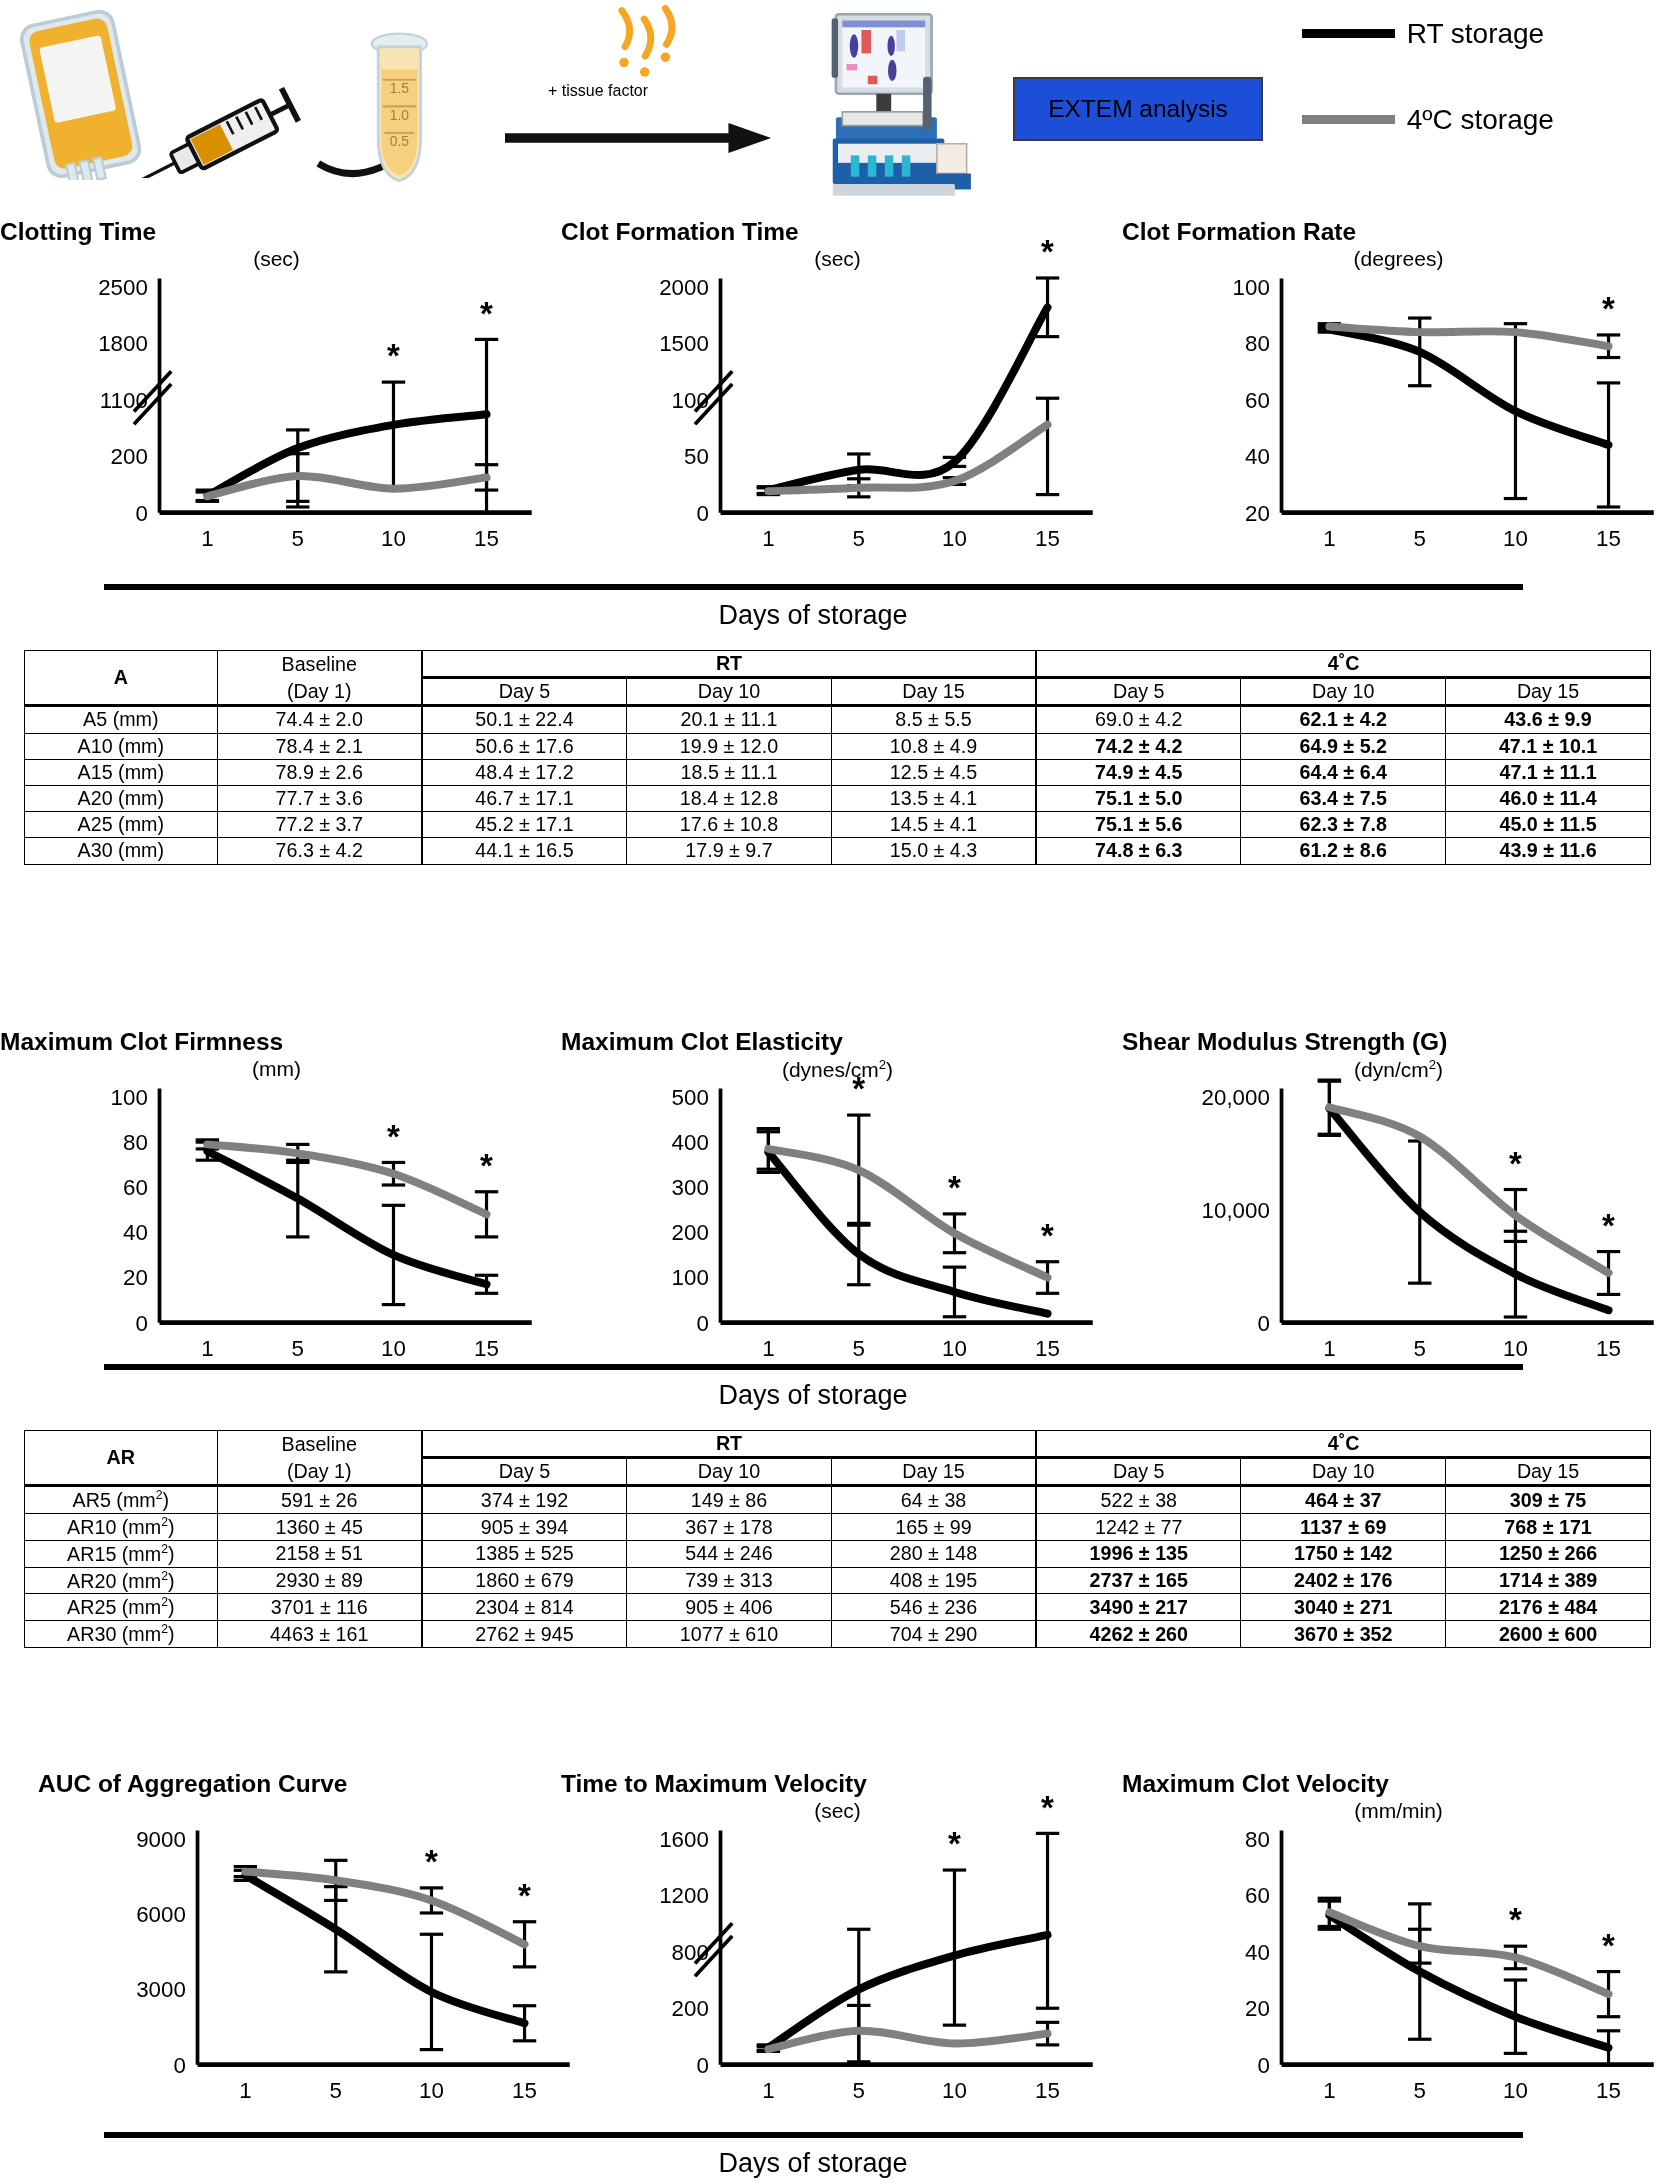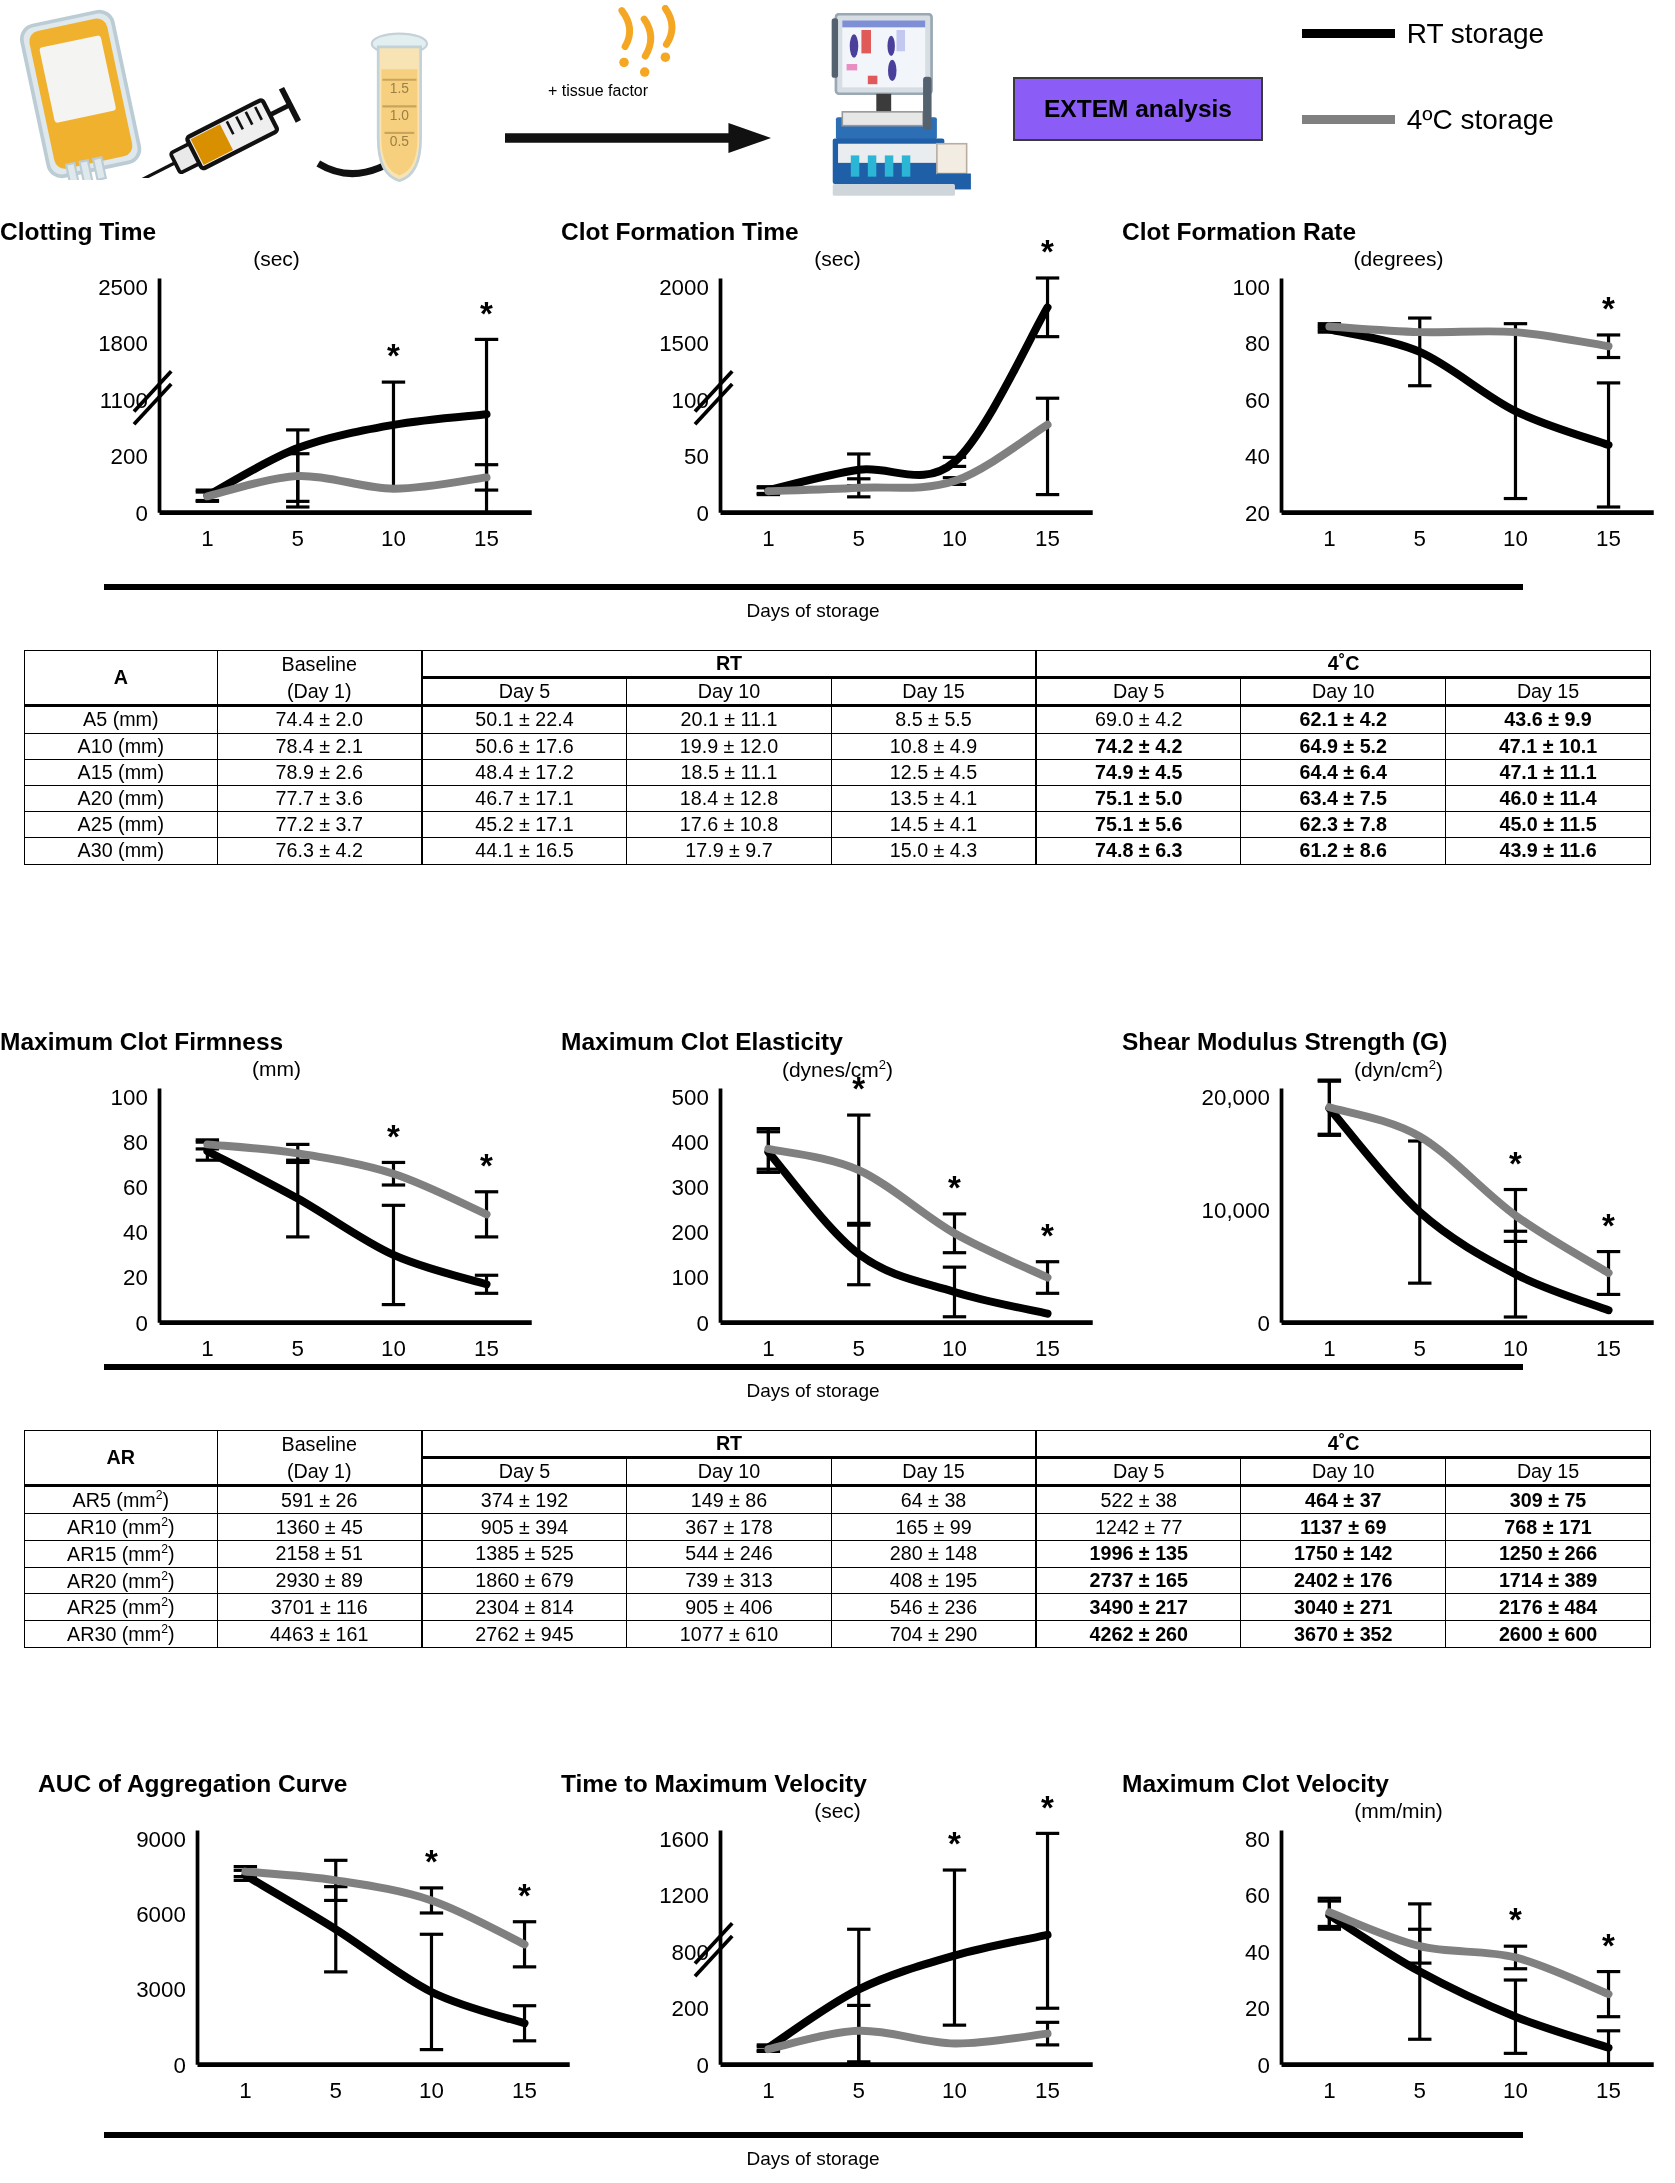--- a/index.html
+++ b/index.html
@@ -11,39 +11,39 @@
   .bloodbag{position:absolute;left:5.3px;top:5.3px;width:175px;height:175px;}
   .syringe{position:absolute;left:122px;top:77px;width:186px;height:101px;}
   .curvearrow{position:absolute;left:314px;top:122px;width:117px;height:64px;}
   .tube{position:absolute;left:361px;top:32px;width:80px;height:154px;}
   .tfdrops{position:absolute;left:606px;top:5.3px;width:106px;height:80px;}
   .tflabel{position:absolute;left:548px;top:82px;font-size:16px;font-weight:400;font-family:"Liberation Sans",sans-serif;white-space:nowrap;}
   .bigarrow{position:absolute;left:505px;top:122px;width:266px;height:32px;}
   .rotem{position:absolute;left:787px;top:13.3px;width:202px;height:186px;}
 
   .extem-box{position:absolute;left:1013px;top:77px;width:250px;height:64px;
-      background:#8b5cf6;border:2.1px solid #3a3a3a;display:flex;align-items:center;justify-content:center;
-      font-size:24.5px;font-weight:700;box-sizing:border-box;}
+      background:#1d4ed8;border:2.1px solid #3a3a3a;display:flex;align-items:center;justify-content:center;
+      font-size:24.5px;font-weight:400;box-sizing:border-box;}
 
   .legend{position:absolute;left:1302px;top:10.6px;width:367px;height:175px;}
   .legend-row{position:absolute;display:flex;align-items:center;}
   .legend-line{width:93px;height:8.5px;margin-right:11.7px;}
   .legend-text{font-size:28px;font-weight:400;white-space:nowrap;}
 
   
   .chartrow{position:absolute;left:0;width:1675px;}
   .panel{position:absolute;top:0;width:553px;height:100%;}
   .panel-title{position:absolute;left:0;right:0;text-align:left;font-size:24.5px;font-weight:700;top:0;white-space:nowrap;}
   .panel-sub{position:absolute;left:0;right:0;text-align:center;font-size:21px;font-weight:400;top:29px;white-space:nowrap;}
   .plotsvg{position:absolute;left:0;top:0;width:100%;height:100%;overflow:visible;}
   .ticklabel{font-size:42px;font-family:"Liberation Sans",sans-serif;fill:#000;}
   .star{font-size:62px;font-weight:700;font-family:"Liberation Sans",sans-serif;fill:#000;}
 
   .days-rule{position:absolute;height:5.8px;background:#000;}
-  .days-text{position:absolute;font-size:19px;font-weight:400;text-align:center;white-space:nowrap;}
+  .days-text{position:absolute;font-size:27px;font-weight:400;text-align:center;white-space:nowrap;}
 
   
   table.datatable{position:absolute;border-collapse:collapse;table-layout:fixed;}
   table.datatable td,table.datatable th{
       border:1.1px solid #000;text-align:center;vertical-align:middle;
       font-size:19.7px;font-weight:400;font-family:"Liberation Sans",sans-serif;padding:1.1px 0;}
   table.datatable .thick-b{border-bottom:3.2px solid #000;}
   table.datatable .thick-l{border-left:2.7px solid #000;}
   table.datatable .bold{font-weight:700;}
   table.datatable .hdr{font-weight:400;}

